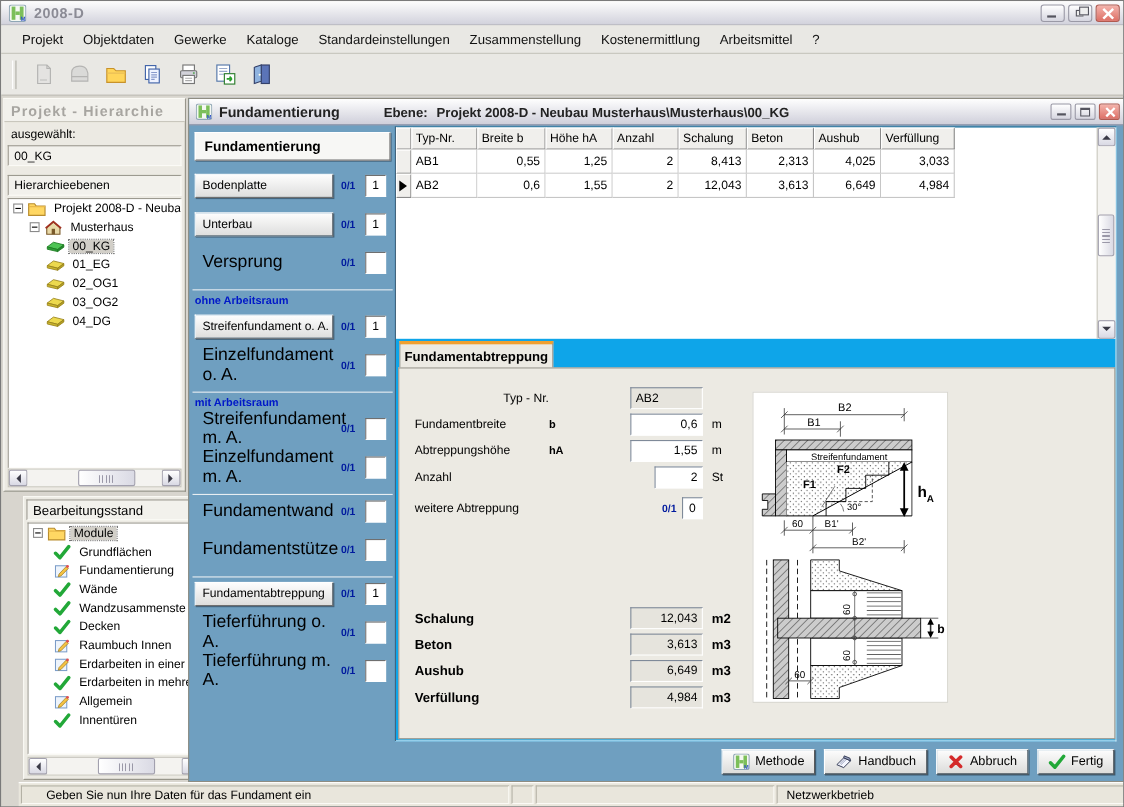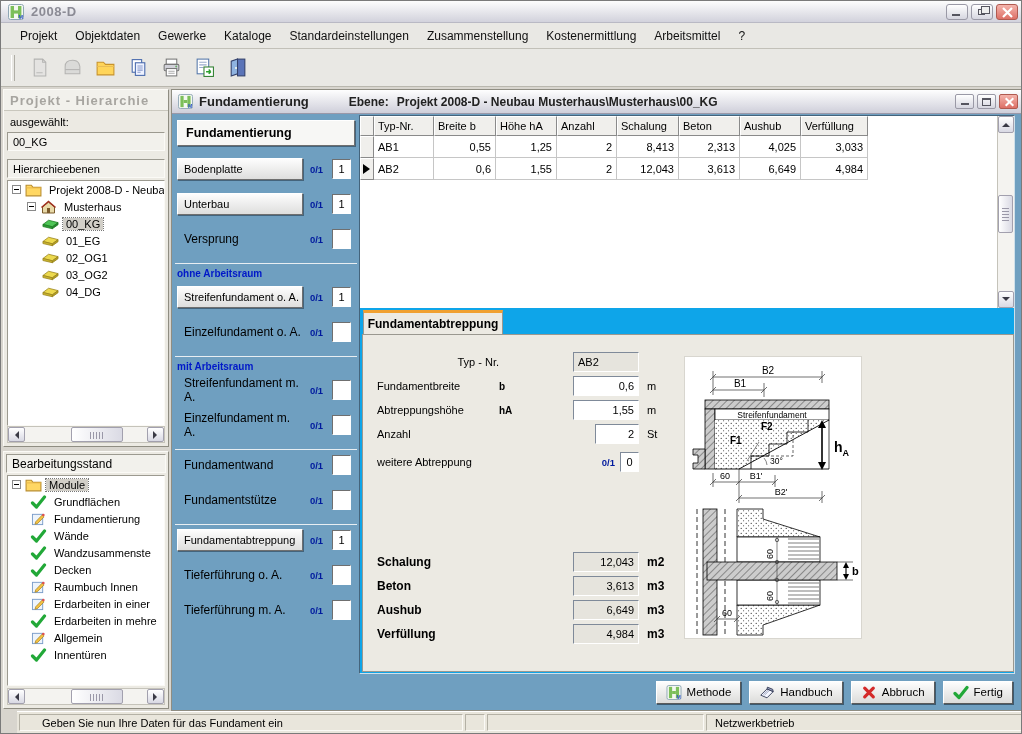--- a/index.html
+++ b/index.html
@@ -31,21 +31,21 @@
   .menu-item{padding:3px 9px;font-size:12px;color:#111;cursor:default;}
   .toolbar{position:absolute;left:0;top:48px;width:1022px;height:38px;background:#e9e8e4;
     border-bottom:1px solid #b9b7ae;display:flex;align-items:center;padding-left:10px;gap:7px;}
   .toolbar::before{content:"";width:2px;height:26px;border-left:1px solid #fff;border-right:1px solid #b0aea6;margin-right:4px;}
   .tool-btn{width:26px;height:26px;display:flex;align-items:center;justify-content:center;}
   .tool-btn svg{width:21px;height:21px;}
   .tool-btn.disabled{opacity:.55;filter:grayscale(1);}
   
   .panel{position:absolute;background:#eceae3;border:1px solid;border-color:#fbfaf6 #8f8d82 #8f8d82 #fbfaf6;}
   #hier-panel{left:2px;top:88px;width:166px;height:358px;}
-  #prog-panel{left:2px;top:450px;width:166px;height:258px;}
+  #prog-panel{left:20px;top:450px;width:166px;height:258px;}
   .panel-title{height:21px;background:#f2f1ec;border-bottom:1px solid #c9c7bd;
     font-weight:bold;font-size:13px;color:#a7a5a0;letter-spacing:1px;display:flex;align-items:center;padding-left:6px;}
   .panel-label{padding:5px 6px 3px;font-size:11px;}
   .info-box{margin:1px 3px;height:19px;background:#f2f1ec;border:1px solid;border-color:#9c9a90 #fbfaf6 #fbfaf6 #9c9a90;
     display:flex;align-items:center;padding-left:5px;font-size:11px;}
   .tree-box{margin:2px 3px 0;background:#fff;border:1px solid;border-color:#9c9a90 #fbfaf6 #fbfaf6 #9c9a90;overflow:hidden;}
   #hier-tree{height:246px;}
   #prog-tree{height:211px;}
   .tree-row{display:flex;align-items:center;height:17px;white-space:nowrap;}
   .tree-row .expander{width:9px;height:9px;border:1px solid #8a8a8a;background:#fff;position:relative;margin-right:4px;flex:none;}
@@ -76,21 +76,21 @@
   .dlg-level{font-weight:bold;font-size:12px;color:#222;margin-left:40px;}
   .dlg-level .pfx{margin-right:8px;}
   
   #sb{position:absolute;left:2px;top:26px;width:184px;bottom:2px;}
   .sb-header{margin:4px 3px 12px;height:26px;background:#f7f7f5;border:1px solid;border-color:#ffffff #6f6f6f #6f6f6f #ffffff;
     box-shadow:1px 1px 0 #44647c;display:flex;align-items:center;padding-left:8px;font-weight:bold;font-size:12.5px;}
   .sb-row{display:flex;align-items:center;height:22px;margin:0 3px 13px;}
   .sb-btn{width:126px;height:22px;background:linear-gradient(#fdfdfd,#dededd);border:1px solid;
     border-color:#ffffff #6f6f6f #6f6f6f #ffffff;box-shadow:1px 1px 0 #44647c;
     display:flex;align-items:center;padding-left:6px;font-size:11px;flex:none;}
-  .sb-flat{width:126px;padding-left:7px;font-size:12px;color:#000;flex:none;}
+  .sb-flat{width:126px;padding-left:7px;font-size:16px;color:#000;flex:none;}
   .sb-ratio{width:27px;text-align:center;font-size:9.5px;font-weight:bold;color:var(--ratio_navy,#001a9e);flex:none;}
   .sb-count{width:19px;height:20px;background:#fff;border:1px solid;border-color:#6f6f6f #ffffff #ffffff #6f6f6f;
     display:flex;align-items:center;justify-content:center;font-size:11px;margin-left:2px;flex:none;}
   .sb-divider{height:1px;background:#e8eef2;margin:2px 1px 4px;box-shadow:0 1px 0 #4d7globalThis;}
   .sb-group-header{margin:0 3px 7px;font-size:10px;font-weight:bold;color:#0018c8;}
   
   #content{position:absolute;left:187px;top:25px;width:656px;height:559px;background:#0ea5e9;
     border:1px solid;border-color:#44647c #cfe0ea #cfe0ea #44647c;}
   
   #grid{position:absolute;left:0;top:0;width:654px;height:192px;background:#fff;}

